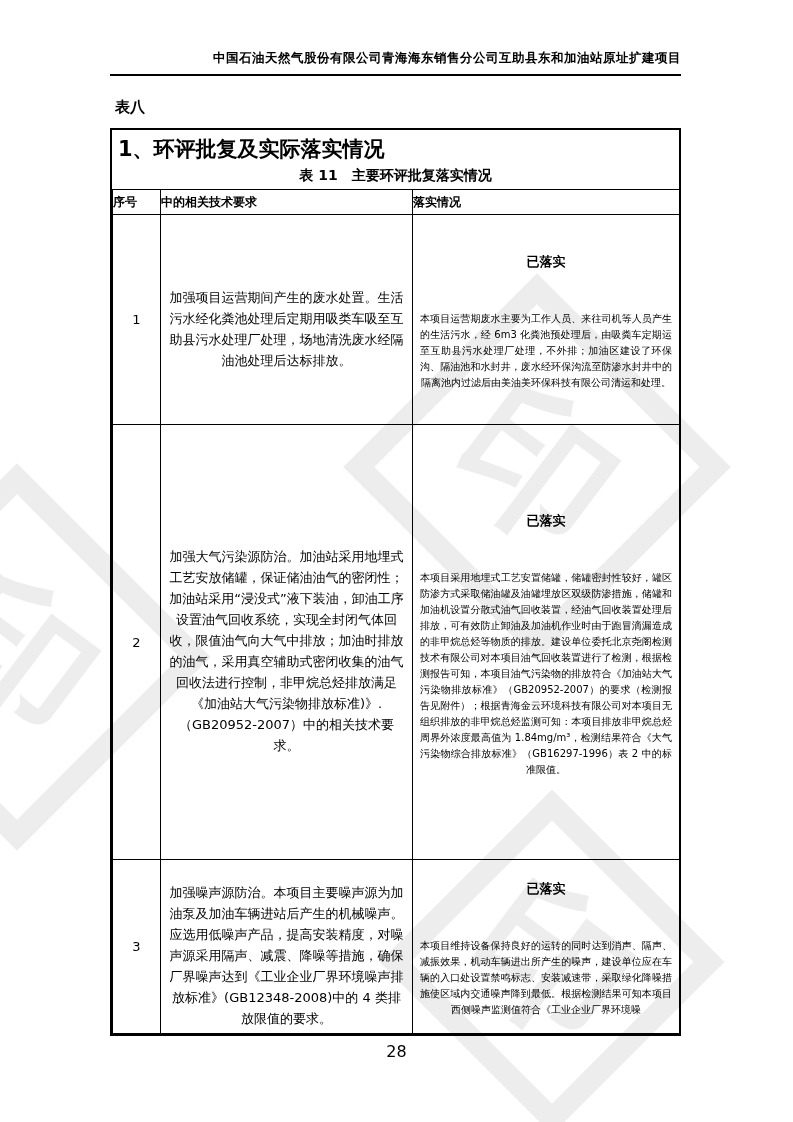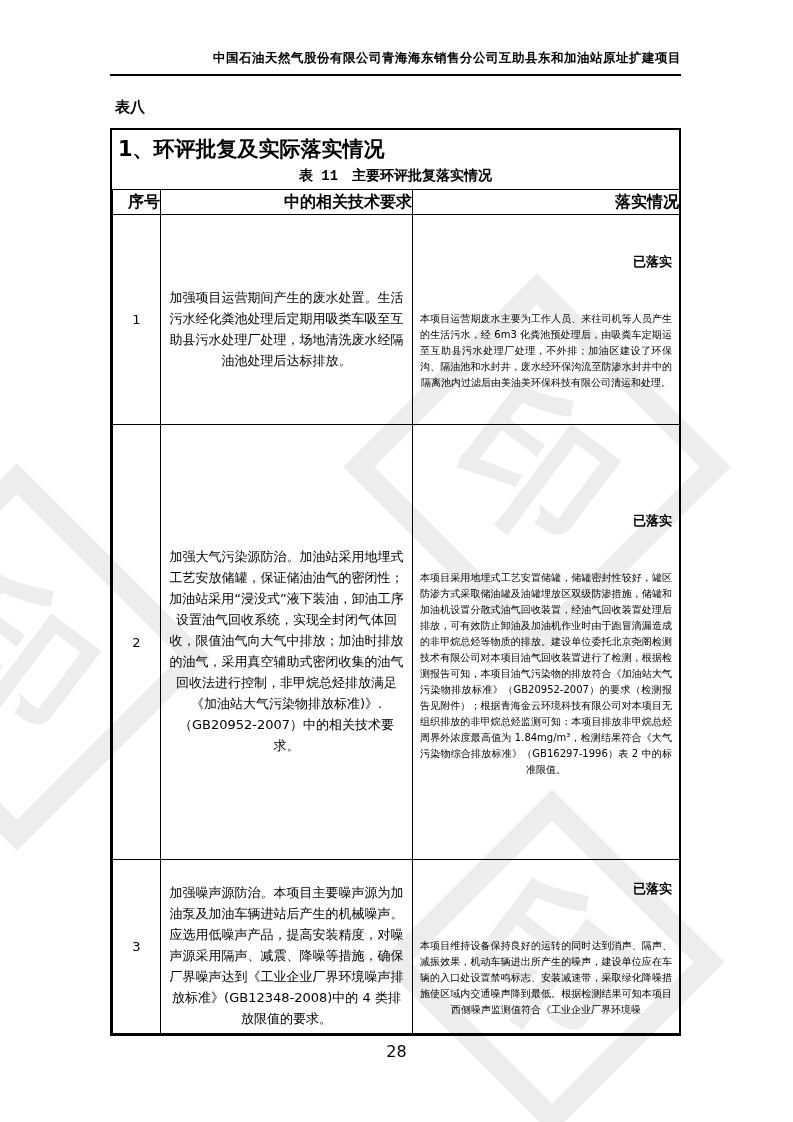--- a/index.html
+++ b/index.html
@@ -40,40 +40,40 @@
   }
   
   .table-box{
     position:absolute;top:128px;left:110px;width:567px;
     border:2px solid #000;z-index:1;background:transparent;
   }
   .box-title{
     font-size:21px;font-weight:bold;padding:5px 6px 2px 6px;line-height:1.4;
   }
   .box-caption{
-    font-size:14px;font-weight:bold;text-align:center;padding:1px 0 4px 0;font-family:Liberation Mono, monospace;
+    font-size:14px;font-weight:bold;text-align:center;padding:1px 0 4px 0;
   }
   table.main{
     width:100%;border-collapse:collapse;table-layout:fixed;
     background:transparent;
   }
   table.main th, table.main td{
     border:1px solid #000;padding:0;vertical-align:middle;background:transparent;
   }
   table.main thead th{
-    font-size:16px;font-weight:bold;height:24px;text-align:right;
+    font-size:12px;font-weight:bold;height:24px;text-align:left;
   }
   td.c-no{text-align:center;font-size:13px;}
   td.c-req{vertical-align:middle;}
   td.c-stat{vertical-align:top;}
   .req-text{
     font-size:13px;line-height:21px;text-align:center;padding:4px 5px;margin-top:18px;
   }
   .stat-wrap{padding:5px 7px 2px 7px;overflow:hidden;}
-  .stat-label{font-size:13px;font-weight:bold;line-height:21px;text-align:right;}
+  .stat-label{font-size:13px;font-weight:bold;line-height:21px;text-align:center;}
   .stat-body{
     font-size:10px;line-height:16px;
     text-align:justify;text-align-last:center;margin-top:39px;
   }
   .clip-1{max-height:198px;}
   .clip-3{max-height:168px;}
   
   .page-number{
     position:absolute;top:1042px;left:0;width:100%;
     text-align:center;font-size:16px;

